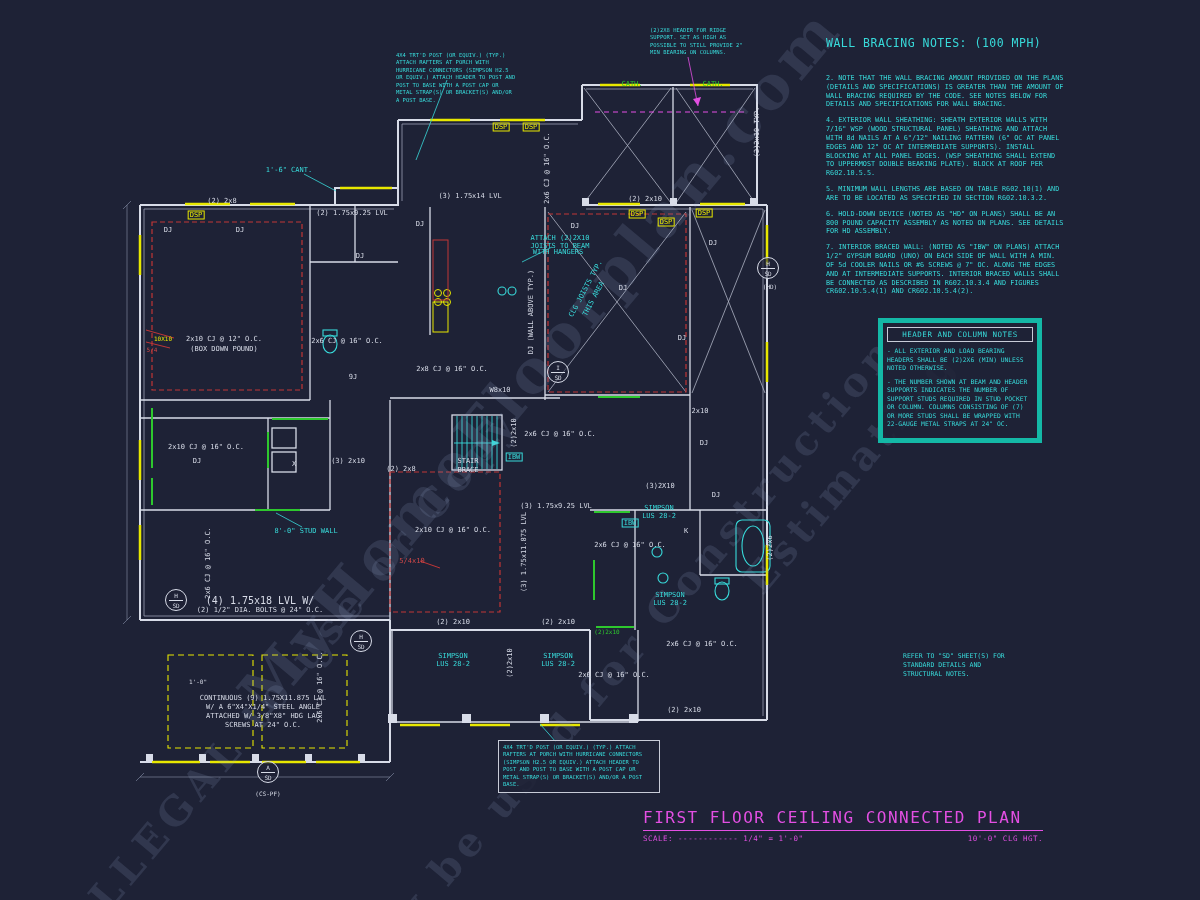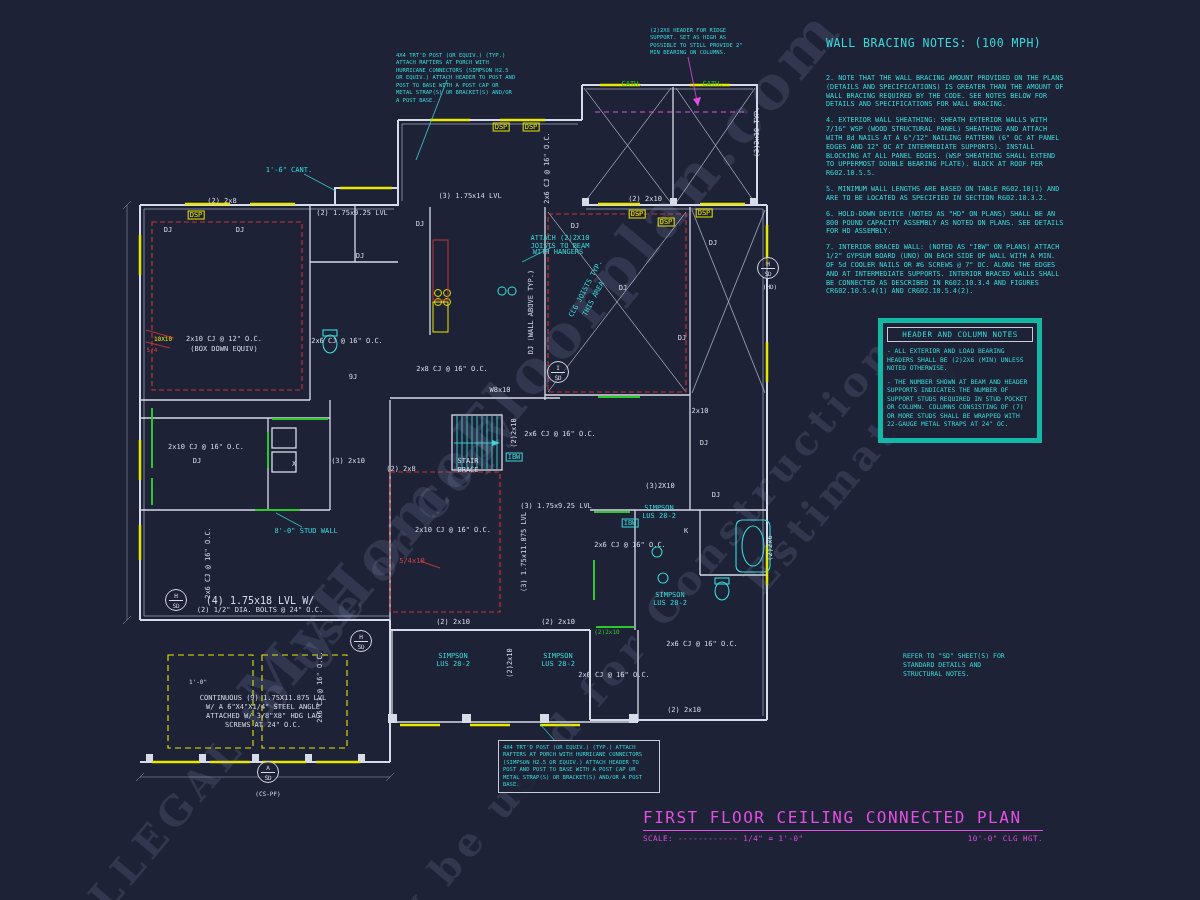--- a/index.html
+++ b/index.html
@@ -231,21 +231,21 @@
       <span class="plan-label" style="left: 713px; top: 243px; color: rgb(216, 220, 232); font-size: 7px; transform: translate(-50%, -50%);">DJ</span>
       <span class="plan-label" style="left: 575px; top: 226px; color: rgb(216, 220, 232); font-size: 7px; transform: translate(-50%, -50%);">DJ</span>
       <span class="plan-label" style="left: 623px; top: 288px; color: rgb(216, 220, 232); font-size: 7px; transform: translate(-50%, -50%);">DJ</span>
       <span class="plan-label" style="left: 560px; top: 238px; color: rgb(56, 218, 218); font-size: 7px; transform: translate(-50%, -50%);">ATTACH (2)2X10</span>
       <span class="plan-label" style="left: 560px; top: 246px; color: rgb(56, 218, 218); font-size: 7px; transform: translate(-50%, -50%);">JOISTS TO BEAM</span>
       <span class="plan-label" style="left: 558px; top: 252px; color: rgb(56, 218, 218); font-size: 7px; transform: translate(-50%, -50%);">WITH HANGERS</span>
       <span class="plan-label" style="left: 586px; top: 289px; color: rgb(56, 218, 218); font-size: 7px; transform: translate(-50%, -50%) rotate(-62deg);">CLG JOISTS TYP.</span>
       <span class="plan-label" style="left: 594px; top: 299px; color: rgb(56, 218, 218); font-size: 7px; transform: translate(-50%, -50%) rotate(-62deg);">THIS AREA</span>
       <span class="plan-label" style="left: 531px; top: 312px; color: rgb(216, 220, 232); font-size: 7px; transform: translate(-50%, -50%) rotate(-90deg);">DJ (WALL ABOVE TYP.)</span>
       <span class="plan-label" style="left: 224px; top: 339px; color: rgb(216, 220, 232); font-size: 7px; transform: translate(-50%, -50%);">2x10 CJ @ 12" O.C.</span>
-      <span class="plan-label" style="left: 224px; top: 349px; color: rgb(216, 220, 232); font-size: 7px; transform: translate(-50%, -50%);">(BOX DOWN EQUIV)</span>
+      <span class="plan-label" style="left: 224px; top: 349px; color: rgb(216, 220, 232); font-size: 7px; transform: translate(-50%, -50%);">(BOX DOWN POUND)</span>
       <span class="plan-label" style="left: 163px; top: 339px; color: rgb(232, 232, 0); font-size: 6px; transform: translate(-50%, -50%);">10X10</span>
       <span class="plan-label" style="left: 152px; top: 350px; color: rgb(208, 72, 72); font-size: 6px; transform: translate(-50%, -50%);">5/4</span>
       <span class="plan-label" style="left: 347px; top: 341px; color: rgb(216, 220, 232); font-size: 7px; transform: translate(-50%, -50%);">2x6 CJ @ 16" O.C.</span>
       <span class="plan-label" style="left: 353px; top: 377px; color: rgb(216, 220, 232); font-size: 7px; transform: translate(-50%, -50%);">9J</span>
       <span class="plan-label" style="left: 360px; top: 256px; color: rgb(216, 220, 232); font-size: 7px; transform: translate(-50%, -50%);">DJ</span>
       <span class="plan-label" style="left: 452px; top: 369px; color: rgb(216, 220, 232); font-size: 7px; transform: translate(-50%, -50%);">2x8 CJ @ 16" O.C.</span>
       <span class="plan-label" style="left: 500px; top: 390px; color: rgb(216, 220, 232); font-size: 7px; transform: translate(-50%, -50%);">W8x10</span>
       <span class="plan-label" style="left: 700px; top: 411px; color: rgb(216, 220, 232); font-size: 7px; transform: translate(-50%, -50%);">2x10</span>
       <span class="plan-label" style="left: 704px; top: 443px; color: rgb(216, 220, 232); font-size: 7px; transform: translate(-50%, -50%);">DJ</span>
       <span class="plan-label" style="left: 682px; top: 338px; color: rgb(216, 220, 232); font-size: 7px; transform: translate(-50%, -50%);">DJ</span>

